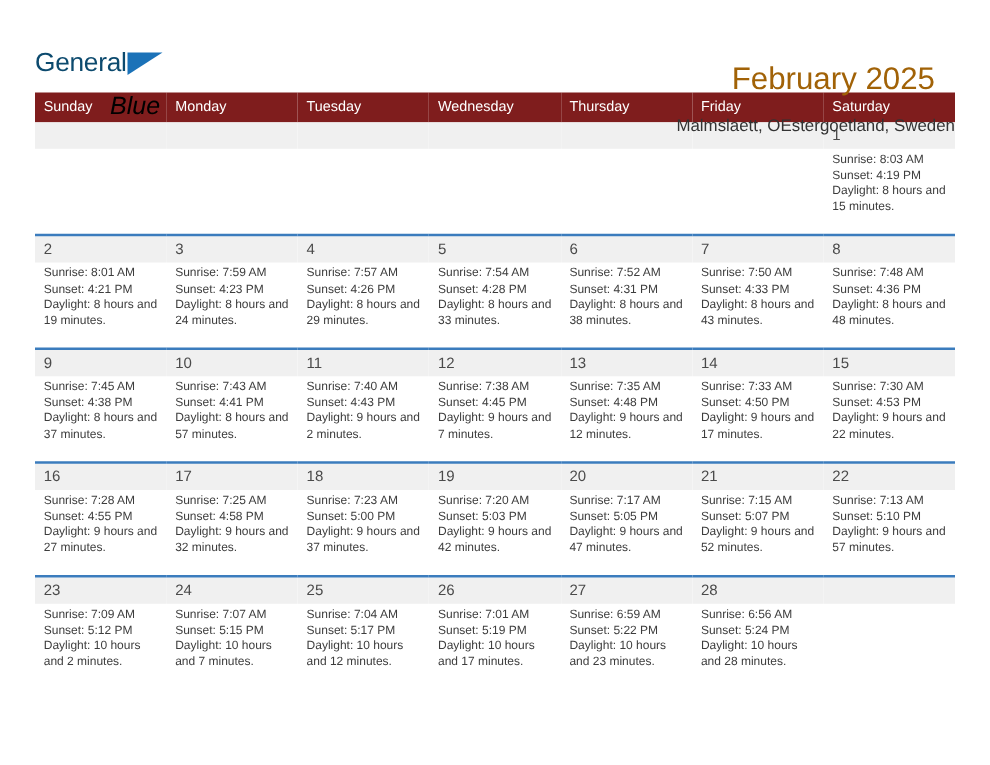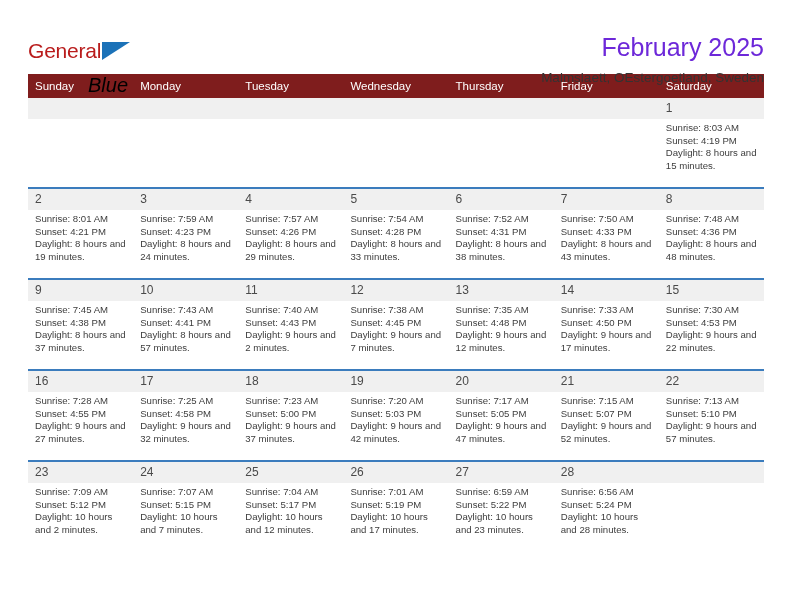--- a/index.html
+++ b/index.html
@@ -31,21 +31,21 @@
     height: 68px;
     box-sizing: border-box;
   }
   .brand {
     position: relative;
     width: 130px;
     height: 48px;
   }
   .brand-general {
     font-size: 21px;
-    color: #b91c1c;
+    color: #0c4a6e;
     letter-spacing: -0.2px;
     line-height: 1;
     position: absolute;
     left: 0;
     top: 6px;
     font-family: "Liberation Sans", sans-serif;
   }
   .brand-triangle {
     position: absolute;
     left: 74px;
@@ -64,24 +64,24 @@
     line-height: 1;
     font-style: italic;
   }
 
   .title-block {
     text-align: right;
     padding-top: 0px;
   }
   .cal-title {
     font-size: 25px;
-    color: #6d28d9;
+    color: #a16207;
     line-height: 1.1;
     font-weight: normal;
-    margin: 0;
+    margin: 16px;
   }
   .cal-subtitle {
     font-size: 13.5px;
     color: #333333;
     margin: 9px 0 12px 0;
     line-height: 1.1;
   }
 
   
   .calendar {

